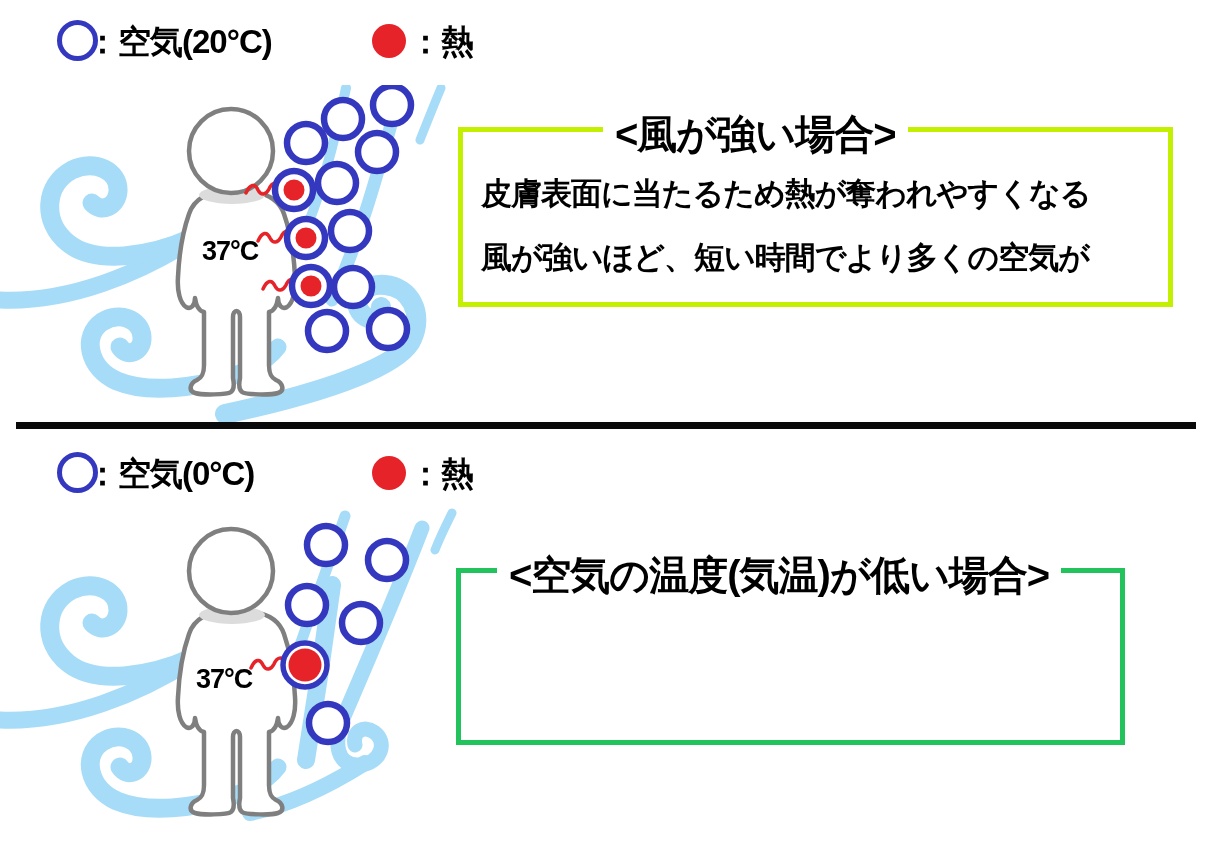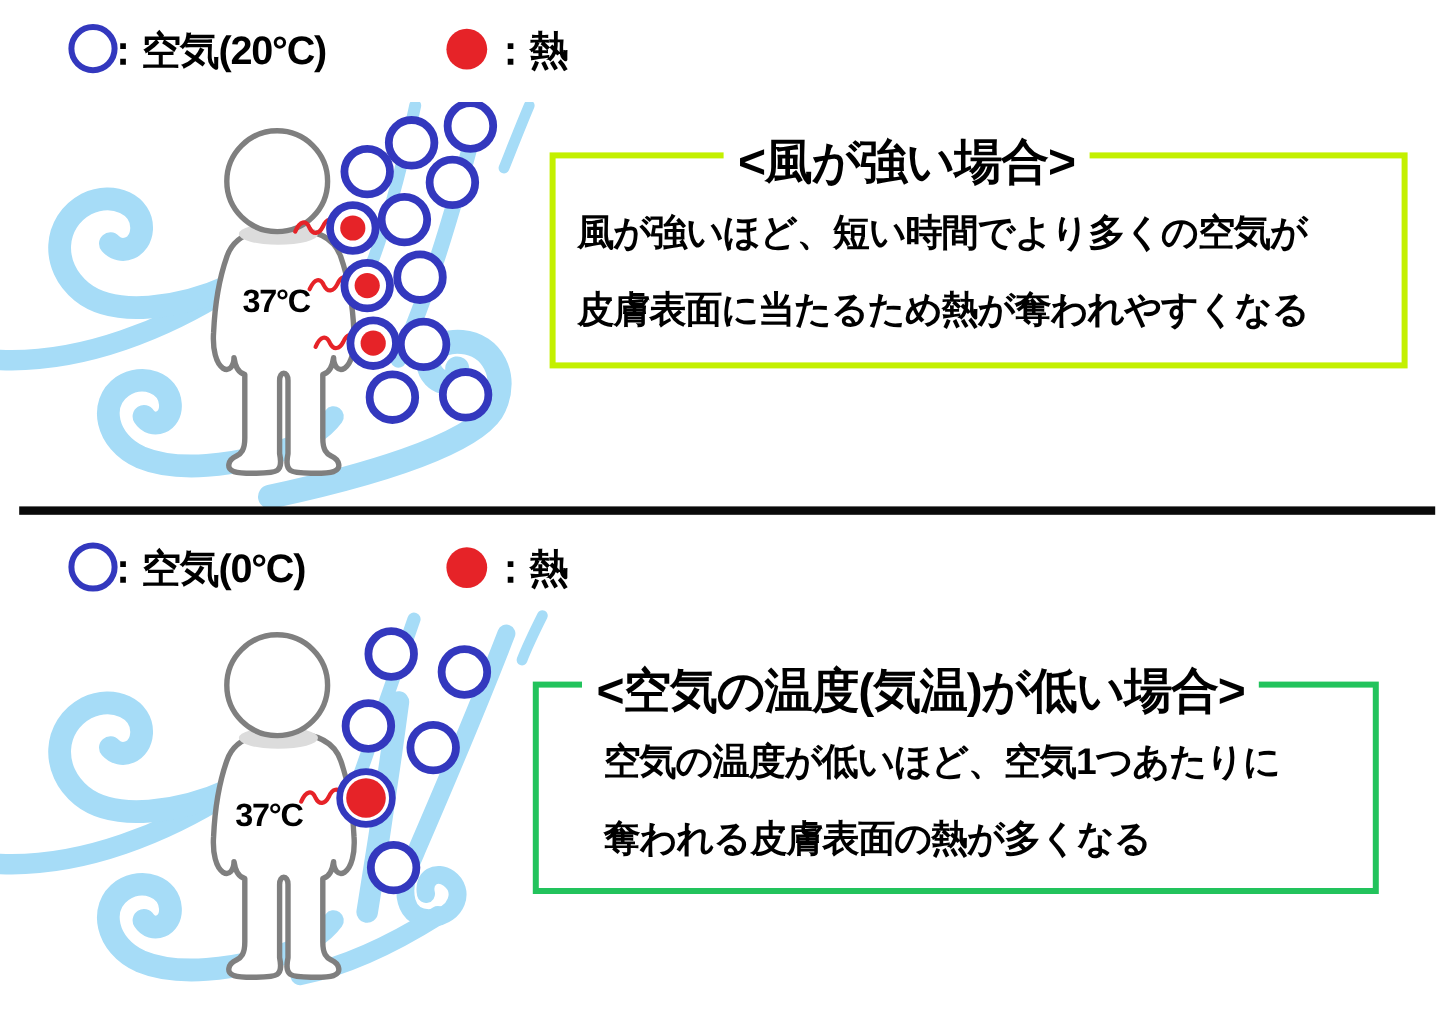--- a/index.html
+++ b/index.html
@@ -26,21 +26,21 @@
   .temp-label{position:absolute;font-size:27px;letter-spacing:-1px;white-space:nowrap;}
 
   
   .infobox{position:absolute;background:#fff;border-style:solid;border-width:5px;}
   .infobox .box-title{position:absolute;top:-25px;background:#fff;padding:0 12px;
     font-size:40px;white-space:nowrap;letter-spacing:-1px;}
   .infobox .box-body{padding:30px 0 0 18px;}
   .infobox p{margin:0;font-size:31px;line-height:64px;white-space:nowrap;letter-spacing:-1px;}
   .box1{left:458px;top:127px;width:705px;height:170px;}
   .box1 .box-title{left:140px;}
-  .box2{left:444px;top:568px;width:659px;height:167px;padding-left:36px;}
+  .box2{left:456px;top:568px;width:659px;height:167px;}
   .box2 .box-title{left:36px;}
 
   .divider{position:absolute;left:16px;top:422px;width:1180px;height:7px;background:#0a0a0a;}
 </style>
 </head>
 <body>
 
 <div class="canvas">
 
   <svg width="0" height="0" style="position:absolute" aria-hidden="true">
@@ -119,22 +119,22 @@
           <circle cx="311" cy="201" r="19" fill="#fff" stroke="#3338be" stroke-width="6.5"></circle>
           <circle cx="311" cy="201" r="10.5" fill="#e62328"></circle>
         </g>
     </svg>
 
     <div class="temp-label" style="left:202px;top:236px">37°C</div>
 
     <div class="infobox box1" style="border-color:#c3f000">
       <div class="box-title">&lt;風が強い場合&gt;</div>
       <div class="box-body">
+        <p>皮膚表面に当たるため熱が奪われやすくなる</p>
         <p>風が強いほど、短い時間でより多くの空気が</p>
-        <p>皮膚表面に当たるため熱が奪われやすくなる</p>
       </div>
     </div>
   </section>
 
   <div class="divider"></div>
 
   <section class="panel bottom">
     
     
   </section>
@@ -165,19 +165,15 @@
         <path d="M251,163 c4,-9 9,-10 12,-3 c3,6 8,5 11,-1 c3,-7 8,-8 11,-2" stroke="#e62328" stroke-width="3.5" fill="none" stroke-linecap="round"></path>
         <circle cx="305" cy="160" r="22" fill="#fff" stroke="#3338be" stroke-width="5.5"></circle>
         <circle cx="305" cy="160" r="16.5" fill="#e62328"></circle>
       </g>
   </svg>
 
   <div class="temp-label" style="left:196px;top:664px">37°C</div>
 
   <div class="infobox box2" style="border-color:#22c35c">
     <div class="box-title">&lt;空気の温度(気温)が低い場合&gt;</div>
-    <div class="box-body">
-      <p>空気の温度が低いほど、空気1つあたりに</p>
-      <p>奪われる皮膚表面の熱が多くなる</p>
-    </div>
   </div>
 
 </div>
 
 </body></html>

